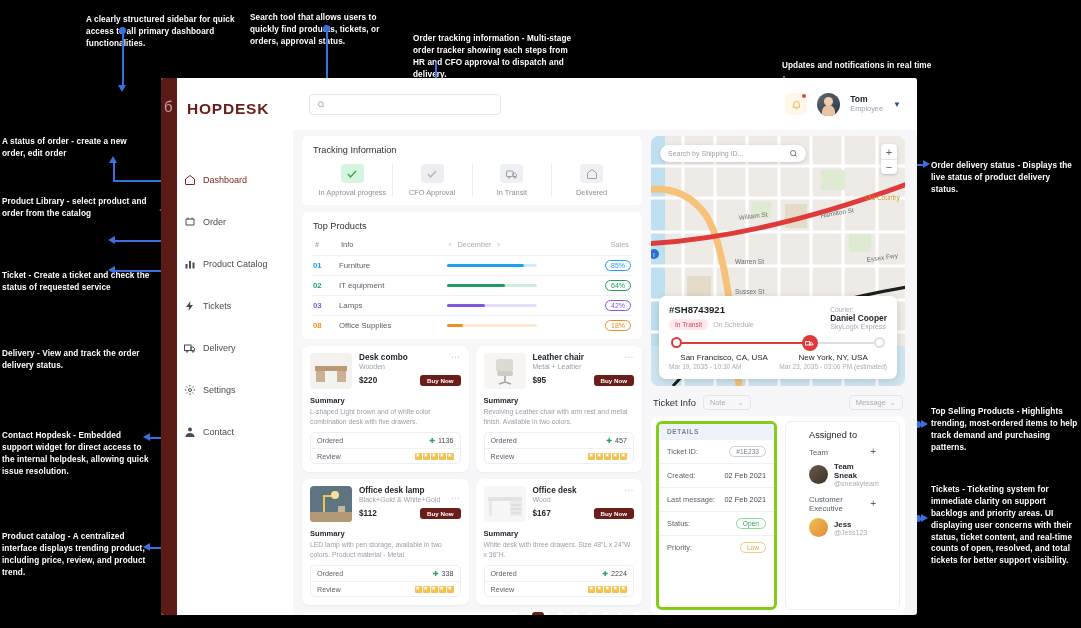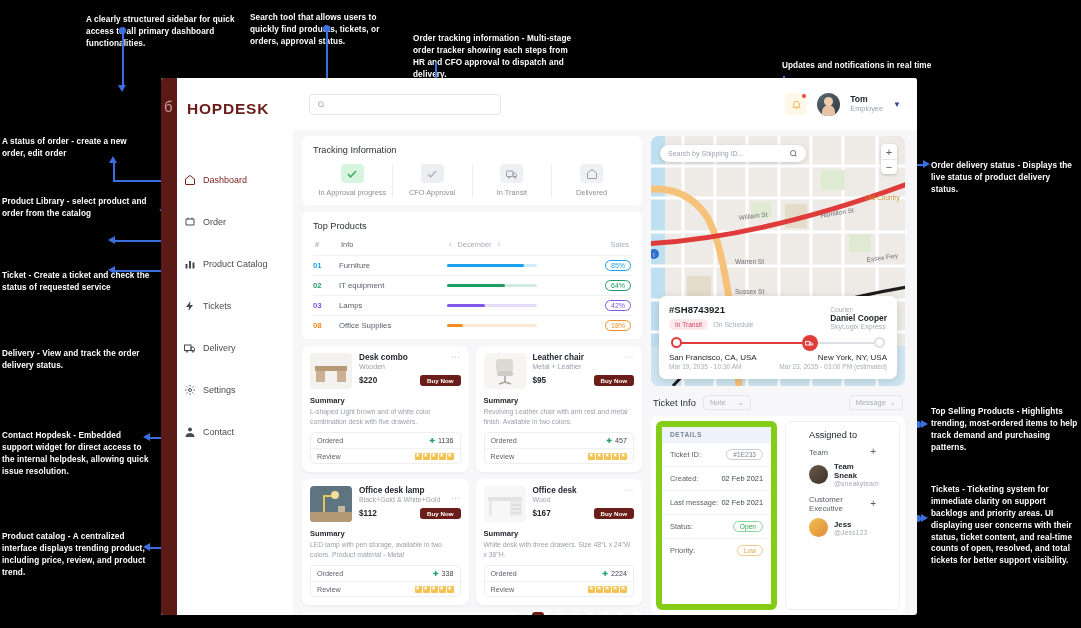--- a/index.html
+++ b/index.html
@@ -148,33 +148,33 @@
   .courier-co { font-size: 7px; color: #a7adb6; }
   .route { position: relative; height: 14px; margin: 6px 0 3px; }
   .route-line { position: absolute; left: 6px; right: 6px; top: 6px; height: 2px; background: #dcdfe4; }
   .route-prog { position: absolute; left: 6px; width: 63%; top: 6px; height: 2px; background: #e03b3b; }
   .r-dot { position: absolute; top: 1px; width: 11px; height: 11px; border-radius: 50%; background: #fff;
            border: 2.5px solid #e03b3b; }
   .r-dot.end { border-color: #dcdfe4; }
   .r-truck { position: absolute; left: 61%; top: -1px; width: 16px; height: 16px; border-radius: 50%;
              background: #e03b3b; display: flex; align-items: center; justify-content: center; }
   .loc-row { display: flex; }
-  .loc { font-size: 8px; color: #1c1f25; }
+  .loc { font-size: 8px; color: #1c1f25; text-align: center; }
   .loc-d { font-size: 6.6px; color: #a7adb6; margin-top: 1px; }
 
   
   .ticket-head { display: flex; align-items: center; gap: 7px; padding: 2px 2px 0; }
   .ticket-title { font-size: 9.4px; color: #2c2f36; }
   .note-sel { border: 1px solid #e4e4ea; border-radius: 4px; font-size: 7.4px; color: #a7adb6;
               padding: 2px 6px; display: flex; align-items: center; gap: 12px; }
   .msg-sel { margin-left: auto; border: 1px solid #e4e4ea; border-radius: 4px; font-size: 7.4px;
              color: #a7adb6; padding: 2px 6px; display: flex; align-items: center; gap: 4px; }
   .ticket-body { display: flex; gap: 8px; margin-top: 6px; background: #fff; border-radius: 7px;
                  padding: 5px; flex: 1; min-height: 0; }
-  .details { width: 121px; flex: none; border: 6px solid #84cc16; border-radius: 6px; overflow: hidden; }
+  .details { width: 121px; flex: none; border: 3px solid #84cc16; border-radius: 6px; overflow: hidden; }
   .details-h { background: #eef3fb; font-size: 6.6px; color: #7c8594; letter-spacing: .6px;
                padding: 4px 8px; font-weight: bold; }
   .d-row { display: flex; align-items: center; padding: 0 8px; height: 24px; font-size: 7.4px;
            color: #5a6069; border-top: 1px solid #f0f1f4; }
   .d-val { margin-left: auto; font-size: 7.4px; color: #3f4651; }
   .chip { border: 1px solid; border-radius: 8px; padding: 1px 6px; font-size: 6.6px; }
   .assigned { flex: 1; border: 1px solid #eceef2; border-radius: 6px; padding: 8px 23px; min-width: 0; }
   .as-title { font-size: 9.2px; color: #23272e; margin-bottom: 7px; }
   .as-sub { display: flex; align-items: center; font-size: 7.8px; color: #5a6069; margin-bottom: 5px; }
   .plus { margin-left: auto; color: #5a6069; font-size: 10px; line-height: 1; }

